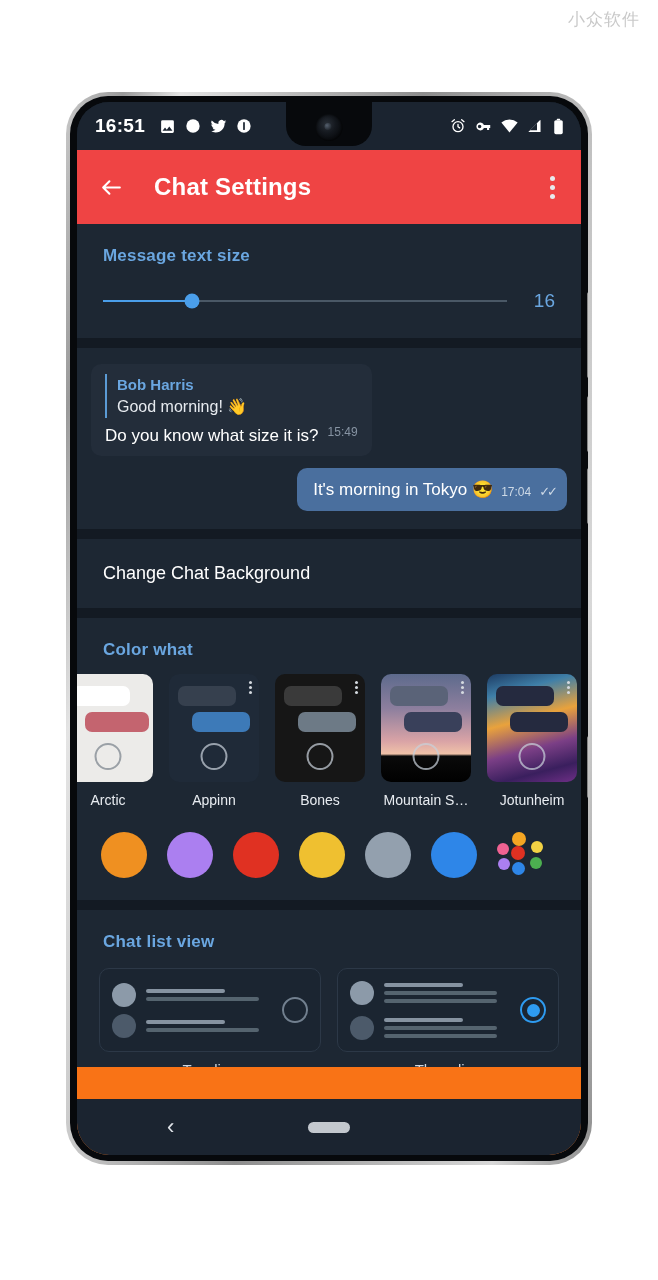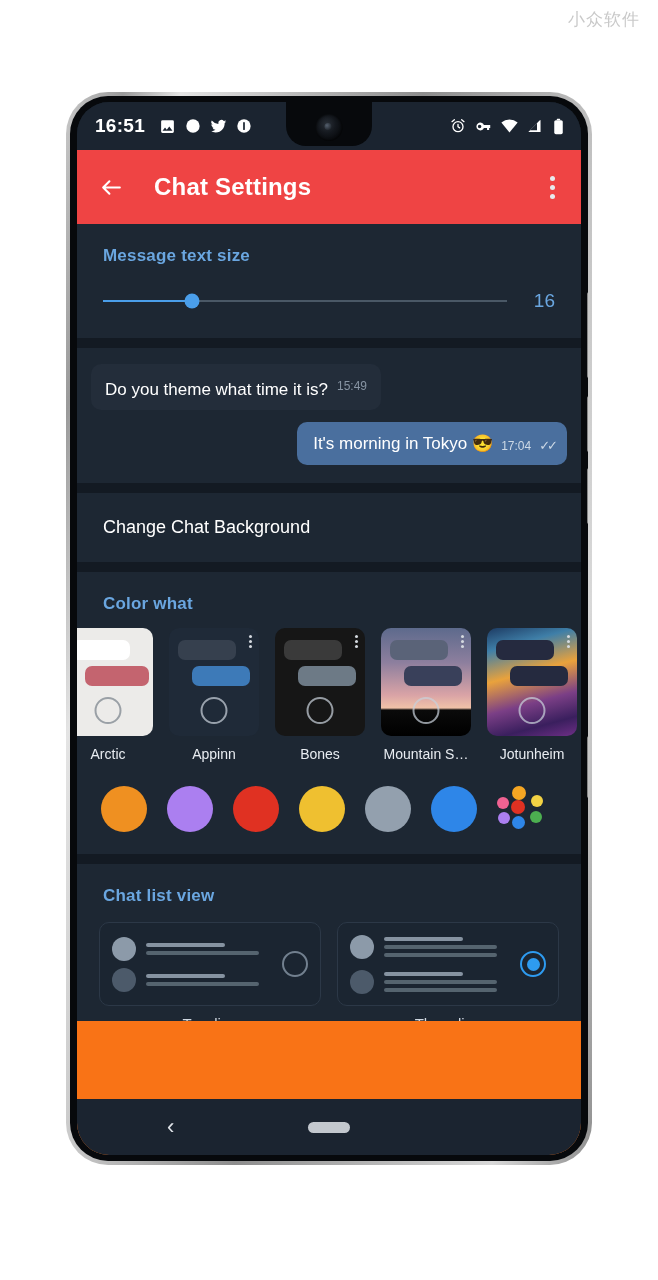--- a/index.html
+++ b/index.html
@@ -291,22 +291,26 @@
               </div>
               <div class="slider-val">16</div>
             </div>
           </div>
 
           <div class="gap"></div>
 
           <div class="panel">
             <div class="chat-preview">
               <div class="bubble-in">
+                <div class="reply-quote">
+                  <div class="reply-name">Bob Harris</div>
+                  <div class="reply-text">Good morning! 👋</div>
+                </div>
                 <div class="msg-line">
-                  <span>Do you theme what time it is?</span>
+                  <span>Do you know what size it is?</span>
                   <span class="msg-time">15:49</span>
                 </div>
               </div>
 
               <div class="row-out">
                 <div class="bubble-out">
                   <span class="msg-line">It's morning in Tokyo 😎</span>
                   <span class="msg-time-out">17:04</span>
                   <span class="ticks">✓✓</span>
                 </div>

